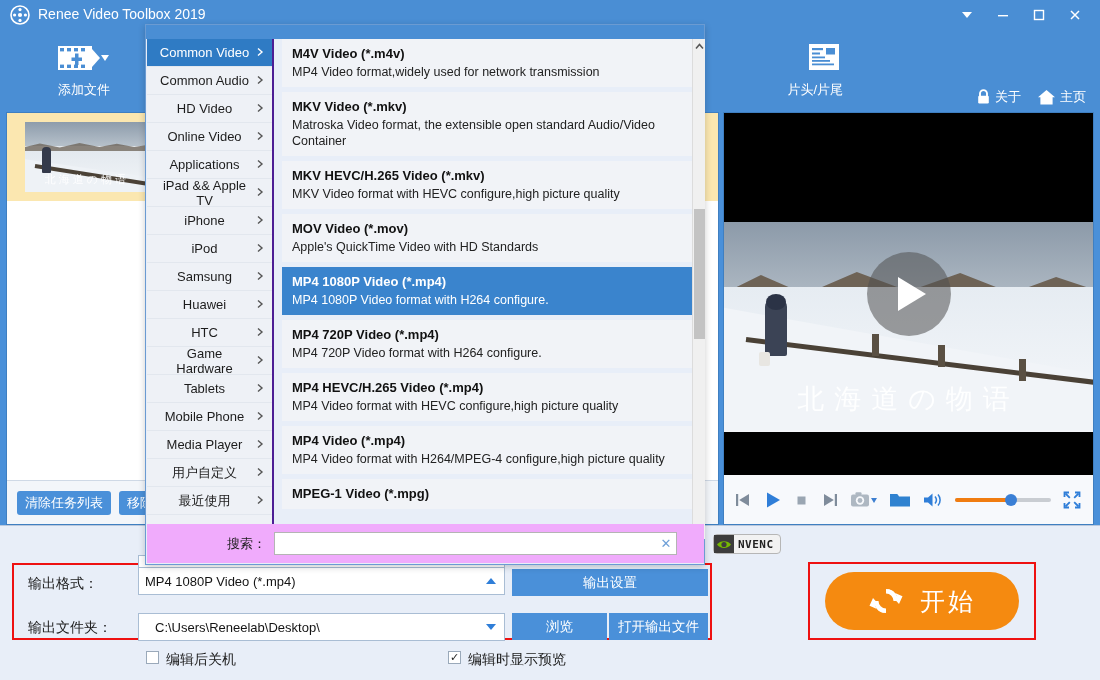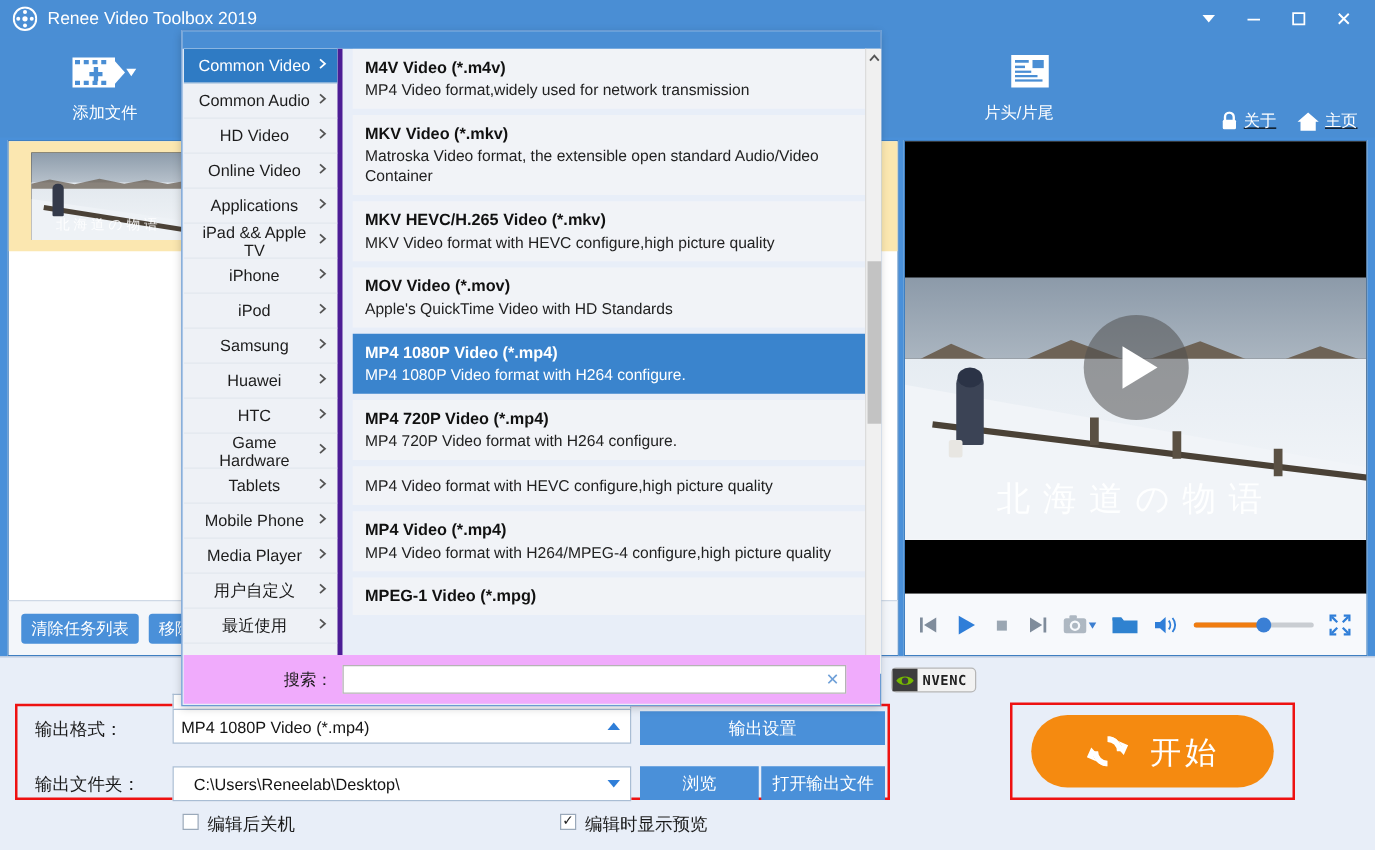--- a/index.html
+++ b/index.html
@@ -46,21 +46,21 @@
     position: absolute; top: 8px; width: 110px;
     display: flex; flex-direction: column; align-items: flex-end;
     cursor: pointer;
   }
   .tool-icon { height: 40px; display: flex; align-items: center; justify-content: center; }
   .tool-label {
     margin-top: 3px; font-size: 13px; color: #ffffff; white-space: nowrap;
   }
   .tool-right {
     position: absolute; right: 14px; top: 58px;
-    display: flex; align-items: center; gap: 16px; text-decoration: underline;
+    display: flex; align-items: center; gap: 16px;
   }
   .tool-right-item {
     display: flex; align-items: center; gap: 4px;
     font-size: 13px; color: #fff; cursor: pointer;
   }
 
   
   .filelist {
     position: absolute; left: 6px; top: 112px;
     width: 713px; height: 413px;
@@ -297,21 +297,21 @@
     box-shadow: 0 2px 7px rgba(0,0,0,0.2);
   }
   .popup-topstrip {
     position: absolute; left: 0; top: 0; width: 558px; height: 14px;
     background: #4a8ed4;
   }
   .cat-col {
     position: absolute; left: 1px; top: 14px;
     width: 127px; height: 487px;
     background: #eef1f6;
-    border-right: 4px solid #4c1d95;
+    border-right: 2px solid #4c1d95;
     overflow: hidden;
   }
   .cat-item {
     height: 28px; display: flex; align-items: center;
     justify-content: space-between; padding: 0 8px 0 10px;
     font-size: 13px; color: #1c1c1c; cursor: pointer;
     border-bottom: 1px solid #e2e7ee;
   }
   .cat-item .cat-lbl { flex: 1; text-align: center; }
   .cat-item .cat-chev { font-size: 11px; color: #555; margin-left: 4px; }
@@ -772,20 +772,21 @@
         </div>
         <div class="fmt-item sel">
           <div class="fmt-title">MP4 1080P Video (*.mp4)</div>
           <div class="fmt-desc">MP4 1080P Video format with H264 configure.</div>
         </div>
         <div class="fmt-item">
           <div class="fmt-title">MP4 720P Video (*.mp4)</div>
           <div class="fmt-desc">MP4 720P Video format with H264 configure.</div>
         </div>
         <div class="fmt-item">
+          <div class="fmt-title">MP4 HEVC/H.265 Video (*.mp4)</div>
           <div class="fmt-desc">MP4 Video format with HEVC configure,high picture quality</div>
         </div>
         <div class="fmt-item">
           <div class="fmt-title">MP4 Video (*.mp4)</div>
           <div class="fmt-desc">MP4 Video format with H264/MPEG-4 configure,high picture quality</div>
         </div>
         <div class="fmt-item">
           <div class="fmt-title">MPEG-1 Video (*.mpg)</div>
         </div>
       </div>

